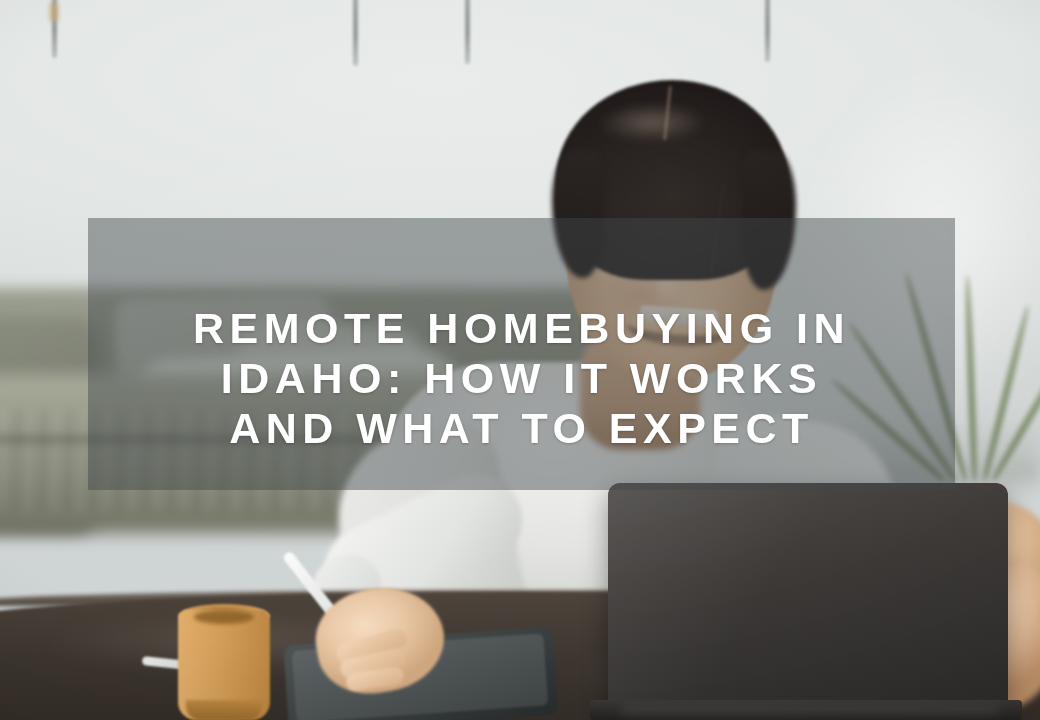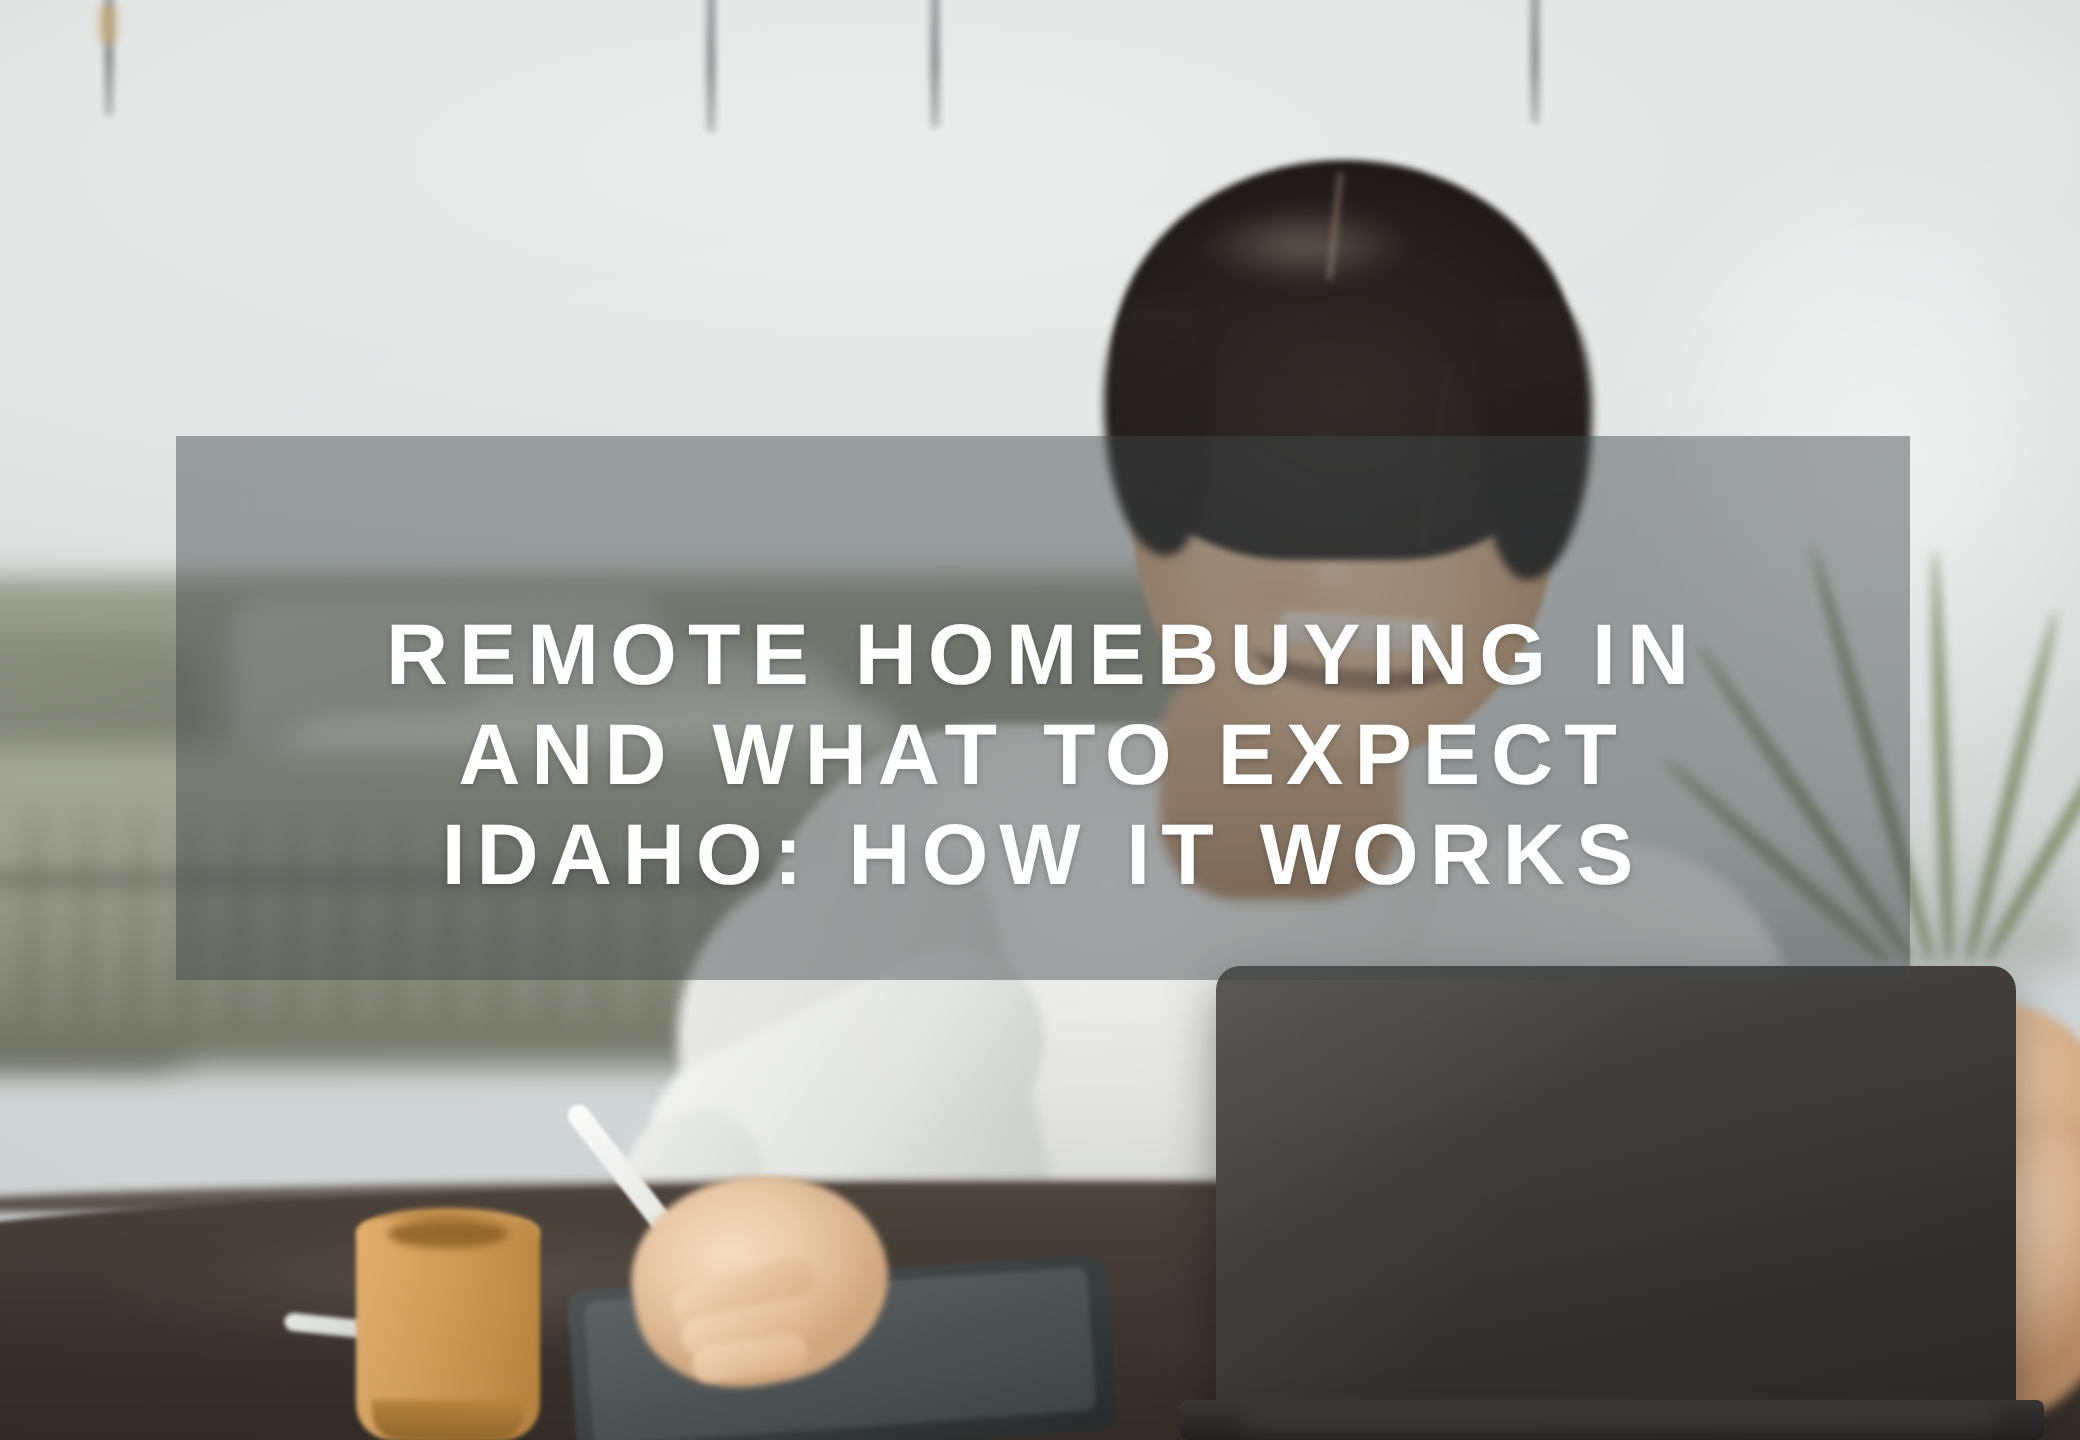--- a/index.html
+++ b/index.html
@@ -499,17 +499,17 @@
     <div class="laptop-base"></div>
     <div class="laptop-refl"></div>
 
     <div class="grade"></div>
   </div>
 
   <div class="overlay"></div>
 
   <div class="title">
     <span class="ln">REMOTE HOMEBUYING IN</span>
+    <span class="ln">IDAHO: HOW IT WORKS</span>
     <span class="ln">AND WHAT TO EXPECT</span>
-    <span class="ln">IDAHO: HOW IT WORKS</span>
   </div>
 
 </div>
 
 </body></html>

